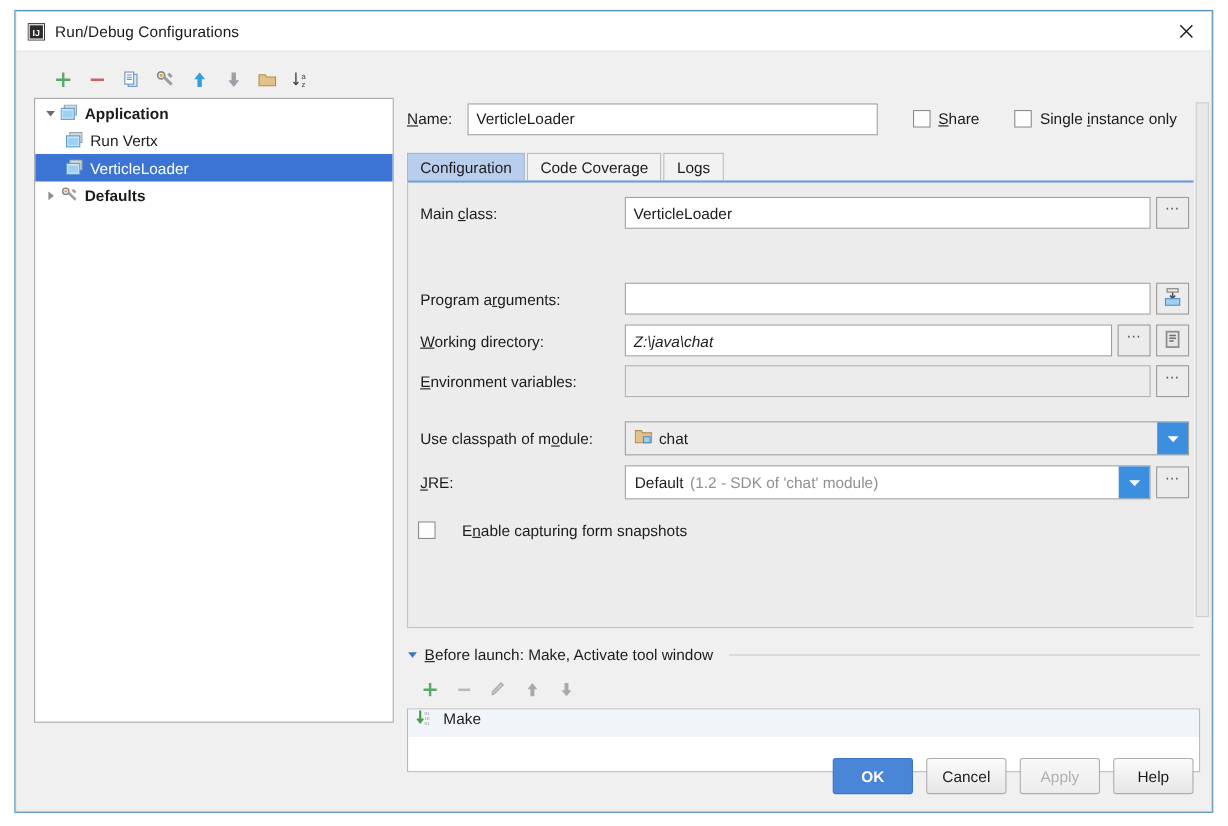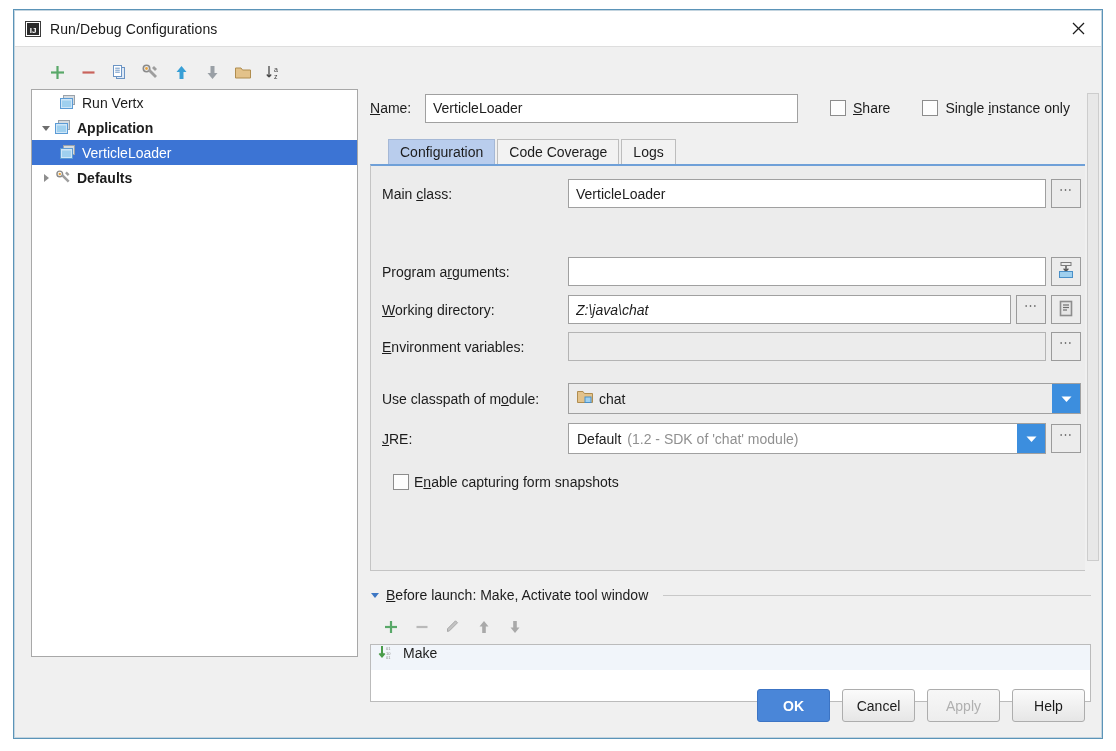--- a/index.html
+++ b/index.html
@@ -153,21 +153,20 @@
     box-sizing: border-box;
     flex: 0 0 auto;
   }
 
   
   .tabs {
     position: absolute;
     left: 0; top: 92px; right: 0;
     height: 25px;
     display: flex;
-    margin-left: 18px;
   }
   .tab {
     height: 25px;
     line-height: 25px;
     padding: 0 11px;
     font-size: 14px;
     border: 1px solid #bdbdbd;
     border-bottom: none;
     background: #f2f2f2;
     margin-right: 2px;
@@ -236,22 +235,22 @@
     width: 28px;
     align-self: stretch;
     background: #3c8ede;
     display: flex; align-items: center; justify-content: center;
     flex: 0 0 auto;
   }
   .muted { color: #909090; }
 
   .chk-row {
     position: absolute;
-    left: 22px;
-    display: flex; align-items: center; gap: 5px;
+    left: 9px;
+    display: flex; align-items: center; gap: 24px;
     cursor: default;
   }
 
   
   .bl-header {
     position: absolute;
     left: 0; top: 538px; right: 0;
     height: 20px;
     display: flex; align-items: center; gap: 6px;
   }
@@ -418,45 +417,45 @@
           <svg width="19" height="17" viewBox="0 0 19 17">
             <path d="M4 2 L4 13 M4 13 L1.8 10.5 M4 13 L6.2 10.5" stroke="#4a4a4a" stroke-width="1.3" fill="none"></path>
             <text x="9" y="7.5" font-family="Liberation Sans, sans-serif" font-size="7" fill="#3c3c3c">a</text>
             <text x="9" y="15" font-family="Liberation Sans, sans-serif" font-size="7" fill="#3c3c3c">z</text>
           </svg>
         </div>
       </div>
 
       <div class="tree-box">
 
+        <div class="tree-row">
+          <span class="tw">
+            <svg width="10" height="10" viewBox="0 0 10 10">
+                <path d="M1 3 L9 3 L5 8 Z" fill="#6e6e6e"></path>
+              </svg>
+          </span>
+          <span class="tree-icon">
+            <svg width="17" height="15" viewBox="0 0 17 15">
+              <rect x="3.5" y="0.5" width="11" height="9" fill="#d5dbe0" stroke="#9aa2aa"></rect>
+              <rect x="0.5" y="3.5" width="12" height="10" fill="#cfe6f7" stroke="#5b9bd5"></rect>
+              <rect x="2" y="5.5" width="9" height="6.5" fill="#9fd0ef"></rect>
+            </svg>
+          </span>
+          <span class="tree-label bold">Application</span>
+        </div>
+
         <div class="tree-row indent-1">
           <span class="tree-icon">
             <svg width="17" height="15" viewBox="0 0 17 15">
               <rect x="3.5" y="0.5" width="11" height="9" fill="#d5dbe0" stroke="#9aa2aa"></rect>
               <rect x="0.5" y="3.5" width="12" height="10" fill="#cfe6f7" stroke="#5b9bd5"></rect>
               <rect x="2" y="5.5" width="9" height="6.5" fill="#9fd0ef"></rect>
             </svg>
           </span>
           <span class="tree-label">Run Vertx</span>
-        </div>
-
-        <div class="tree-row">
-          <span class="tw">
-            <svg width="10" height="10" viewBox="0 0 10 10">
-                <path d="M1 3 L9 3 L5 8 Z" fill="#6e6e6e"></path>
-              </svg>
-          </span>
-          <span class="tree-icon">
-            <svg width="17" height="15" viewBox="0 0 17 15">
-              <rect x="3.5" y="0.5" width="11" height="9" fill="#d5dbe0" stroke="#9aa2aa"></rect>
-              <rect x="0.5" y="3.5" width="12" height="10" fill="#cfe6f7" stroke="#5b9bd5"></rect>
-              <rect x="2" y="5.5" width="9" height="6.5" fill="#9fd0ef"></rect>
-            </svg>
-          </span>
-          <span class="tree-label bold">Application</span>
         </div>
 
         <div class="tree-row indent-1 sel">
           <span class="tree-icon">
             <svg width="17" height="15" viewBox="0 0 17 15">
               <rect x="3.5" y="0.5" width="11" height="9" fill="#d5dbe0" stroke="#9aa2aa"></rect>
               <rect x="0.5" y="3.5" width="12" height="10" fill="#cfe6f7" stroke="#5b9bd5"></rect>
               <rect x="2" y="5.5" width="9" height="6.5" fill="#9fd0ef"></rect>
             </svg>
           </span>

